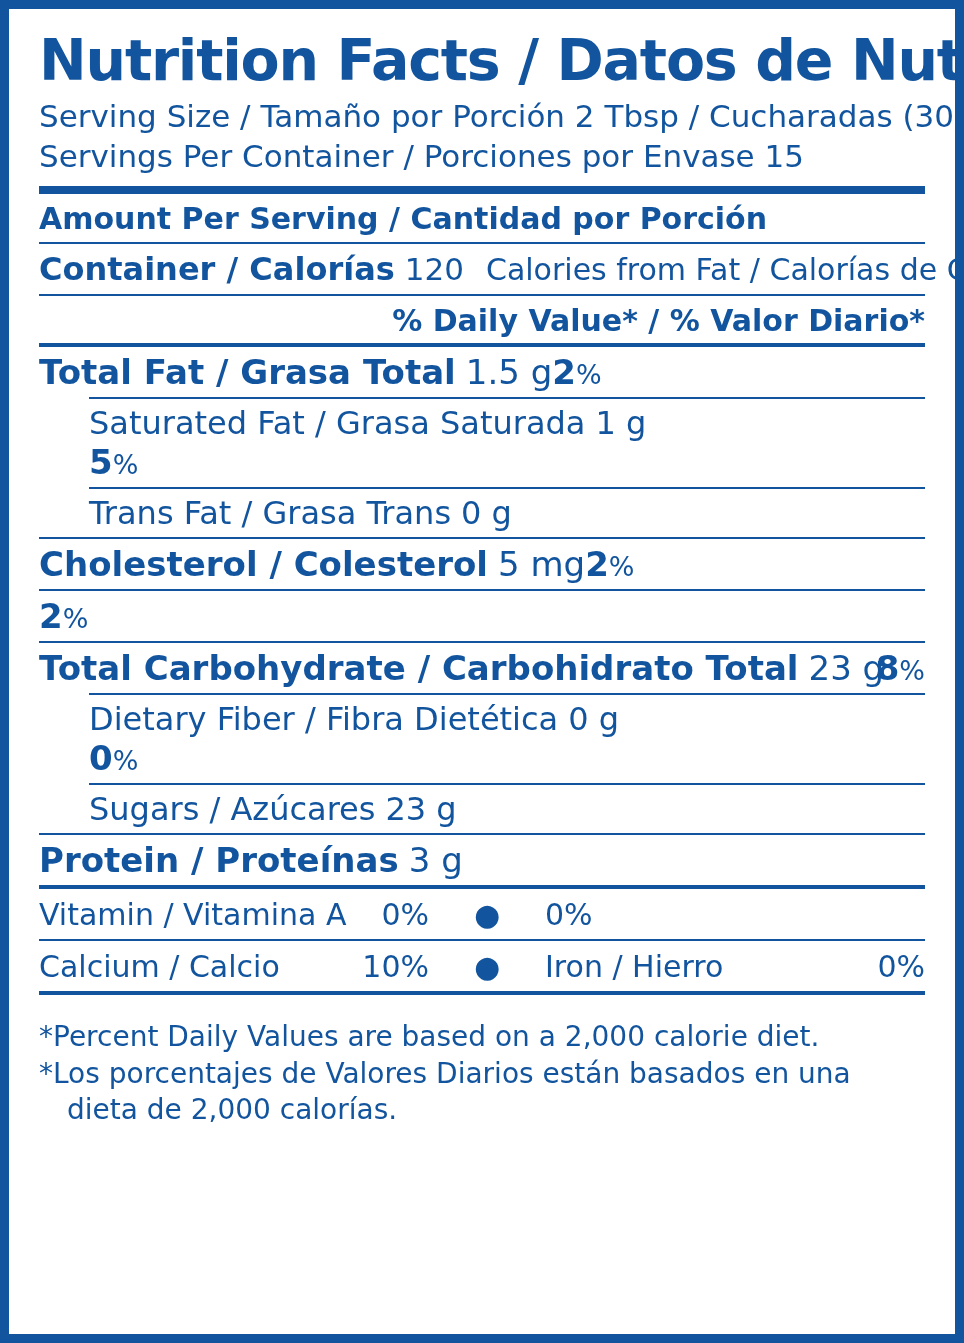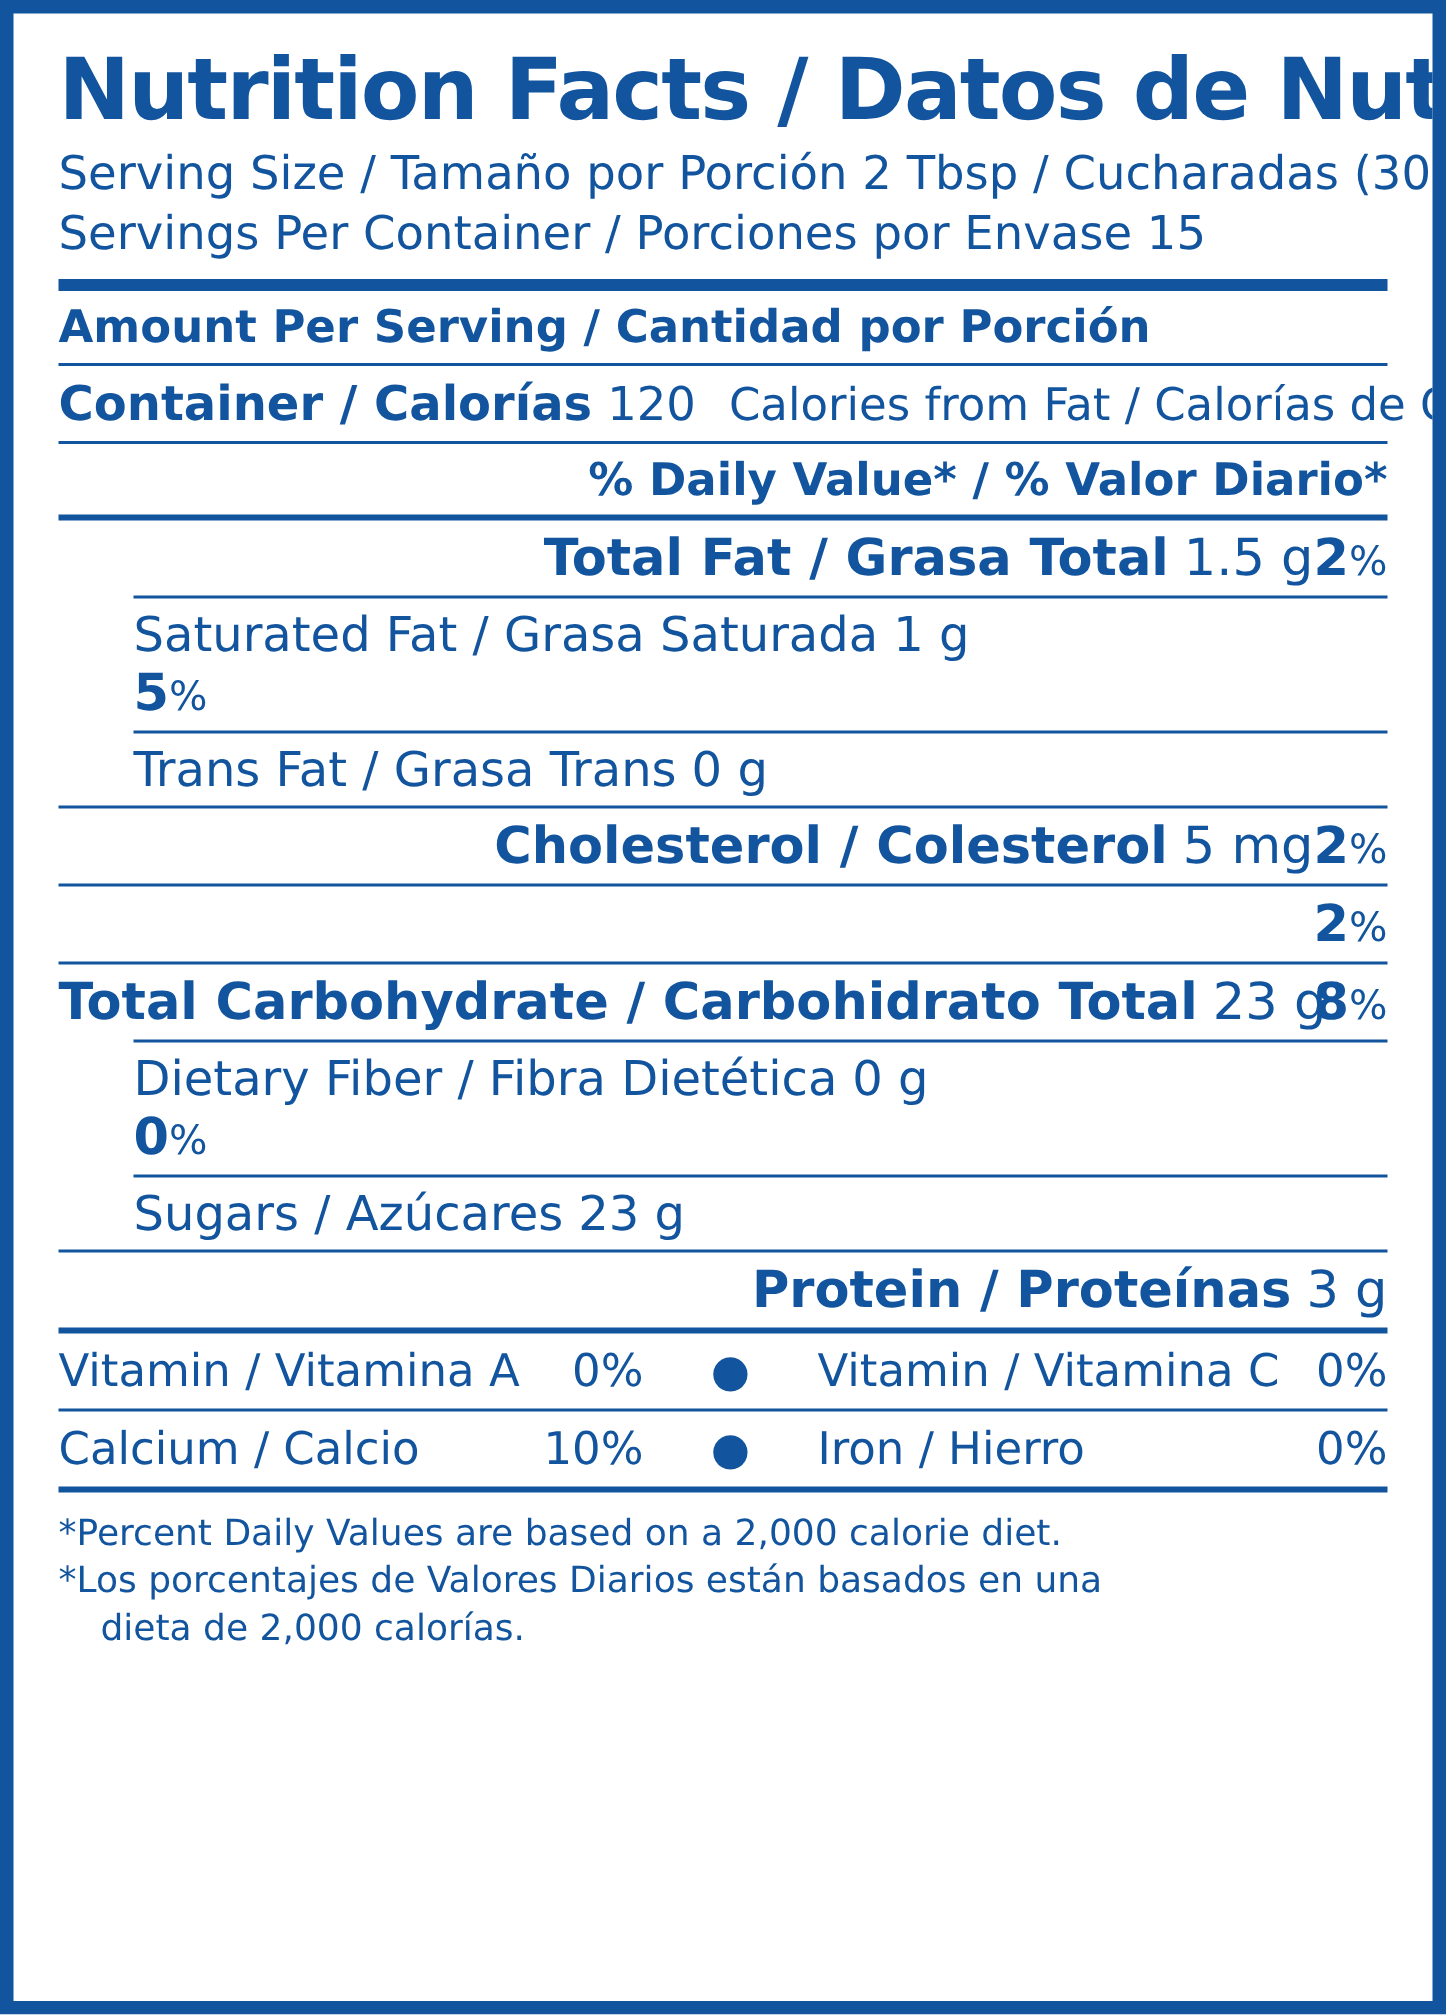--- a/index.html
+++ b/index.html
@@ -51,21 +51,21 @@
     border-top: 2.5px solid #12559e;
     margin: 0;
   }
   .rule-indent {
     border-top: 2.5px solid #12559e;
     margin: 0 0 0 50px;
   }
   .row {
     display: flex;
     align-items: baseline;
-    justify-content: flex-end;
+    justify-content: flex-start;
     padding: 5px 0 5px 0;
     white-space: nowrap;
   }
   .row .left {
     display: flex;
     align-items: baseline;
     min-width: 0;
   }
   .amount-head {
     font-size: 30px;
@@ -135,23 +135,23 @@
   .bullet {
     flex: 0 0 auto;
     width: 44px;
     text-align: center;
     font-size: 30px;
     line-height: 1;
   }
   .vit-left { flex: 0 0 390px; display: flex; align-items: baseline; justify-content: space-between; }
   .vit-right { flex: 1 1 auto; display: flex; align-items: baseline; justify-content: space-between; }
   .footnotes {
-    font-size: 24px;
+    font-size: 28px;
     line-height: 1.3;
-    padding-top: 12px;
+    padding-top: 24px;
   }
   .footnotes div { white-space: nowrap; }
   .foot-ind { padding-left: 28px; }
 </style>
 </head>
 <body>
 
 <div id="label">
   <div class="inner">
 
@@ -256,21 +256,20 @@
 
     <div class="rule-med"></div>
 
     <div class="vit-row">
       <span class="vit-left">
         <span class="vname">Vitamin / Vitamina A</span>
         <span class="vval">0%</span>
       </span>
       <span class="bullet">●</span>
       <span class="vit-right">
-        <span class="vname">Vitamin / Vitamina C</span>
         <span class="vval">0%</span>
       </span>
     </div>
 
     <div class="rule-thin"></div>
 
     <div class="vit-row">
       <span class="vit-left">
         <span class="vname">Calcium / Calcio</span>
         <span class="vval">10%</span>

